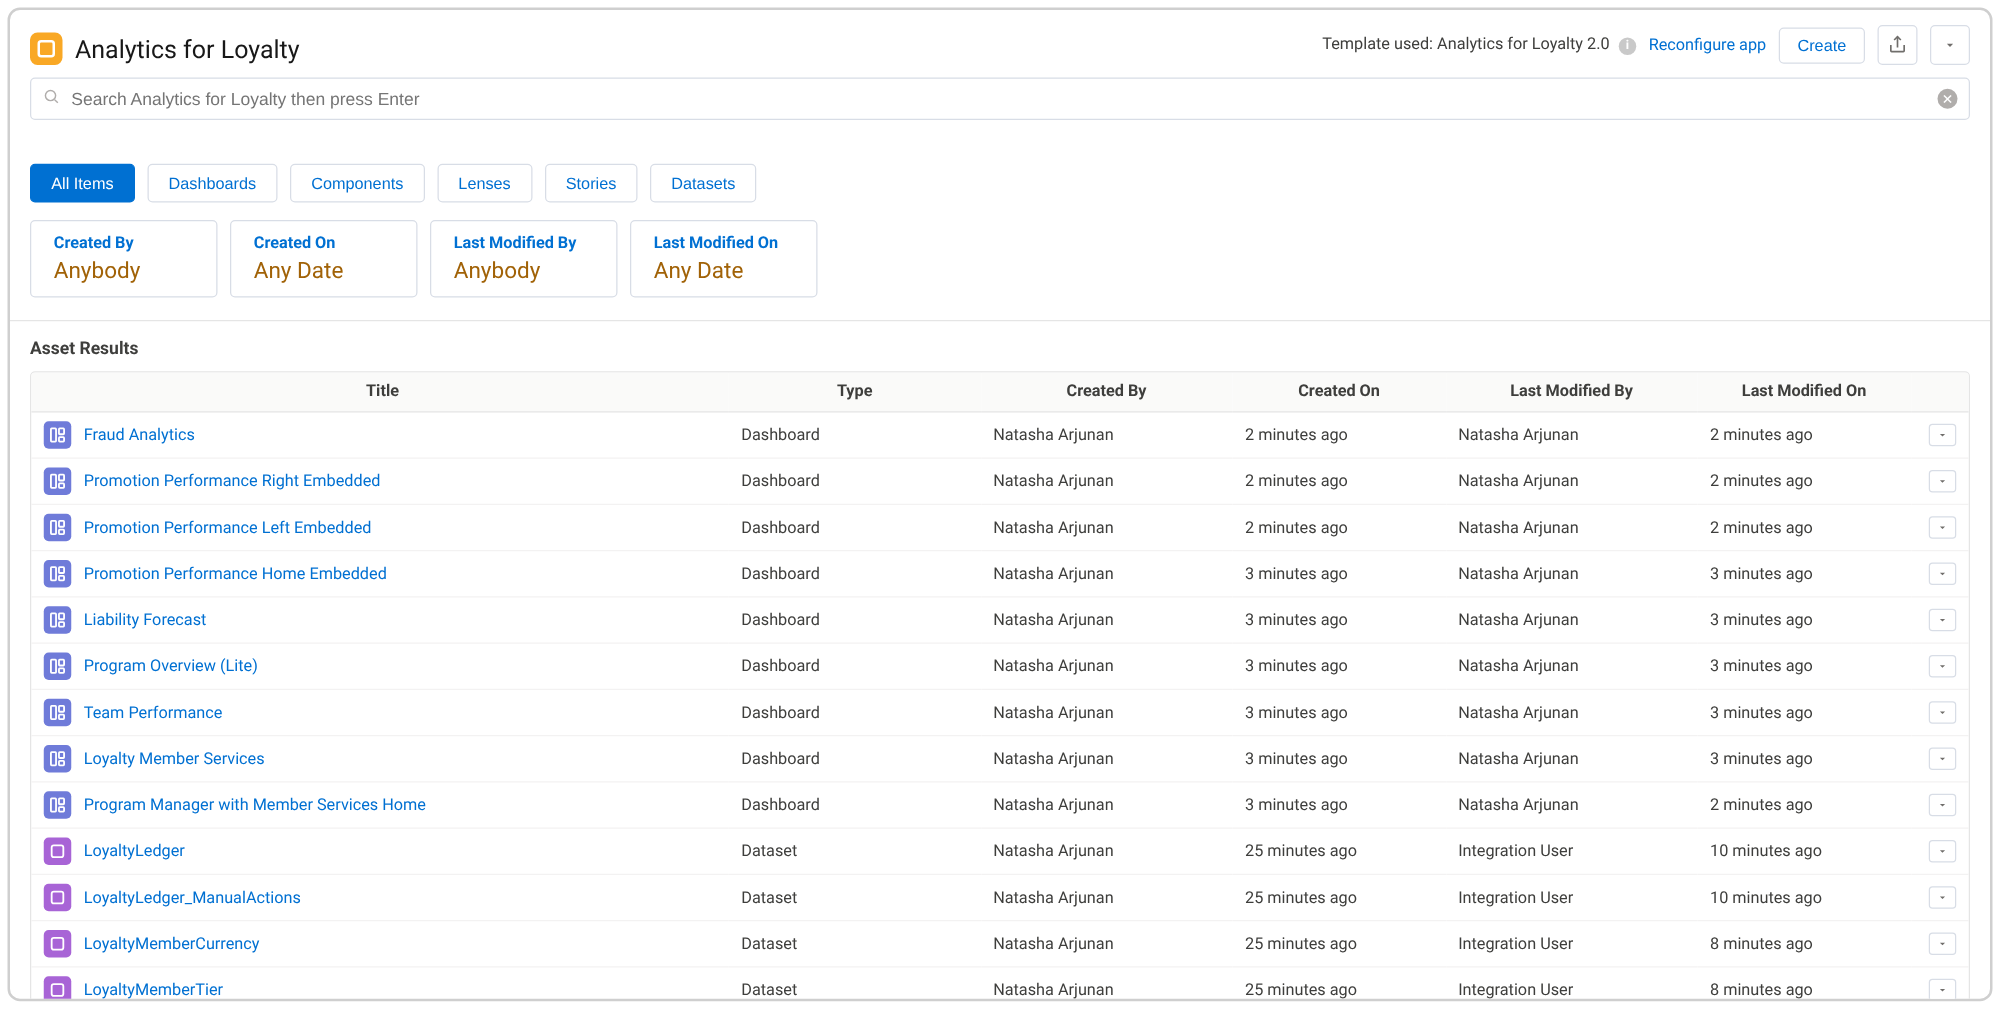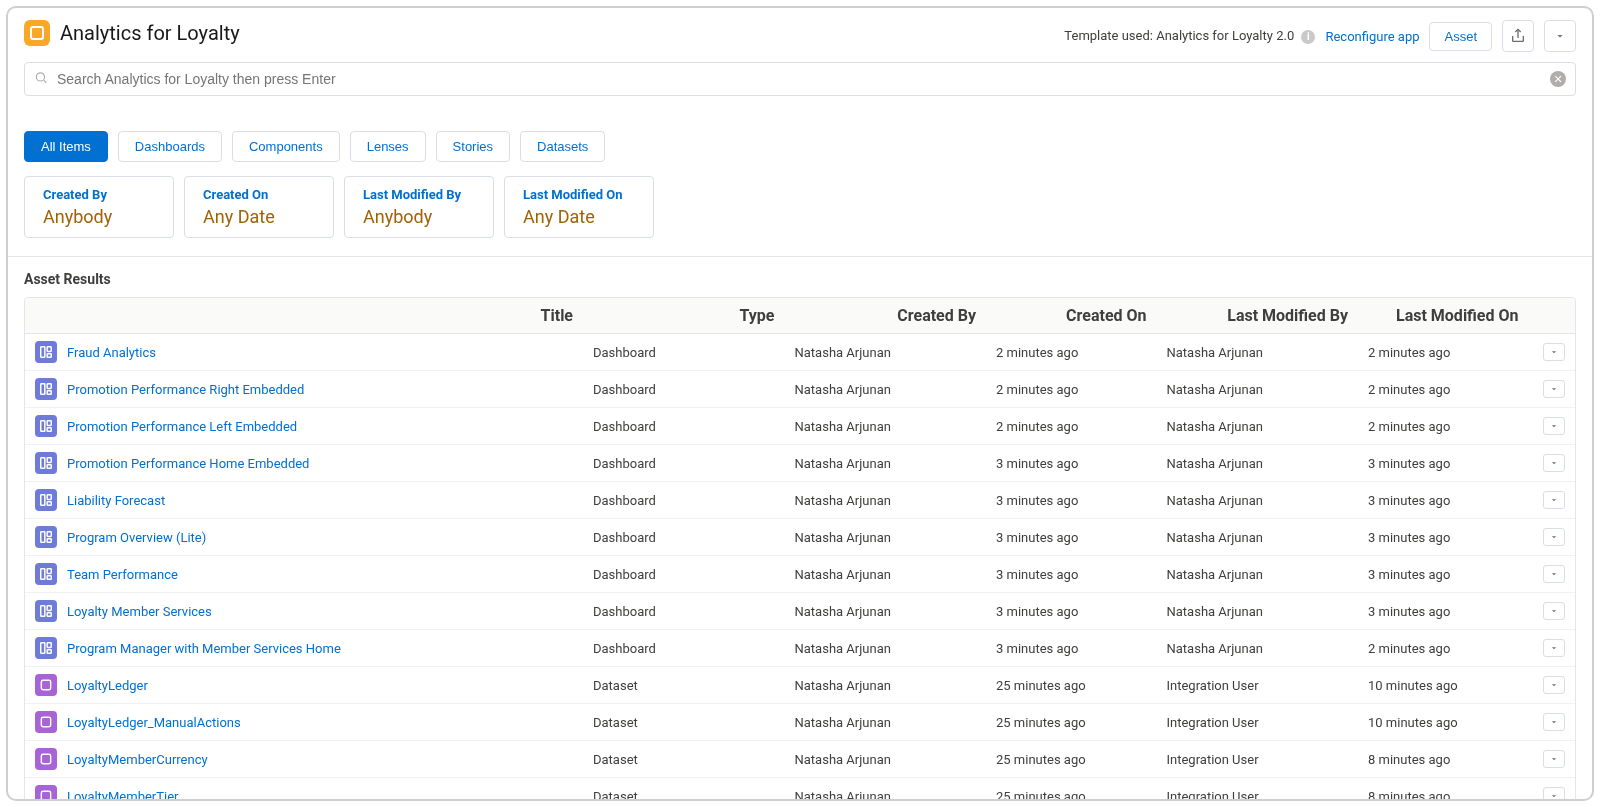--- a/index.html
+++ b/index.html
@@ -15,21 +15,21 @@
     border-radius: 10px;
     padding: 10px 10px 0 10px;
     height: 795px;
     overflow: hidden;
     position: relative;
   }
 
   
   .header {
     display: flex;
-    align-items: flex-start;
+    align-items: flex-end;
     justify-content: space-between;
     padding: 2px 6px 10px 6px;
   }
   .header-left {
     display: flex;
     align-items: center;
     gap: 10px;
   }
   .app-logo {
     width: 26px; height: 26px;
@@ -150,23 +150,23 @@
 
   
   .table-wrap {
     border: 1px solid #e5e5e5;
     border-radius: 4px;
     margin: 0 6px;
     overflow: hidden;
   }
   table { width: 100%; border-collapse: collapse; }
   thead th {
-    text-align: right;
+    text-align: center;
     font-weight: 700;
-    font-size: 16px;
+    font-size: 13px;
     color: #3e3e3c;
     background: #fafaf9;
     border-bottom: 1px solid #e5e5e5;
     padding: 8px 10px;
   }
   tbody td {
     padding: 7px 10px;
     border-bottom: 1px solid #f3f2f2;
     font-size: 13px;
     color: #3e3e3c;
@@ -211,21 +211,21 @@
         <div class="app-logo-inner"></div>
       </div>
       <div class="app-title">Analytics for Loyalty</div>
     </div>
     <div class="header-right">
       <span class="template-text">
         <span>Template used: Analytics for Loyalty 2.0</span>
         <span class="info-dot">i</span>
       </span>
       <span class="link">Reconfigure app</span>
-      <button class="btn">Asset</button>
+      <button class="btn">Create</button>
       <div class="icon-btn">
         <svg width="16" height="16" viewBox="0 0 24 24" fill="none" stroke="currentColor" stroke-width="2">
             <path d="M4 12v7a1 1 0 0 0 1 1h14a1 1 0 0 0 1-1v-7"></path>
             <path d="M16 6l-4-4-4 4"></path>
             <path d="M12 2v13"></path>
           </svg>
       </div>
       <div class="icon-btn">
         <svg width="12" height="12" viewBox="0 0 24 24" fill="currentColor">
             <path d="M7 10l5 5 5-5z"></path>

